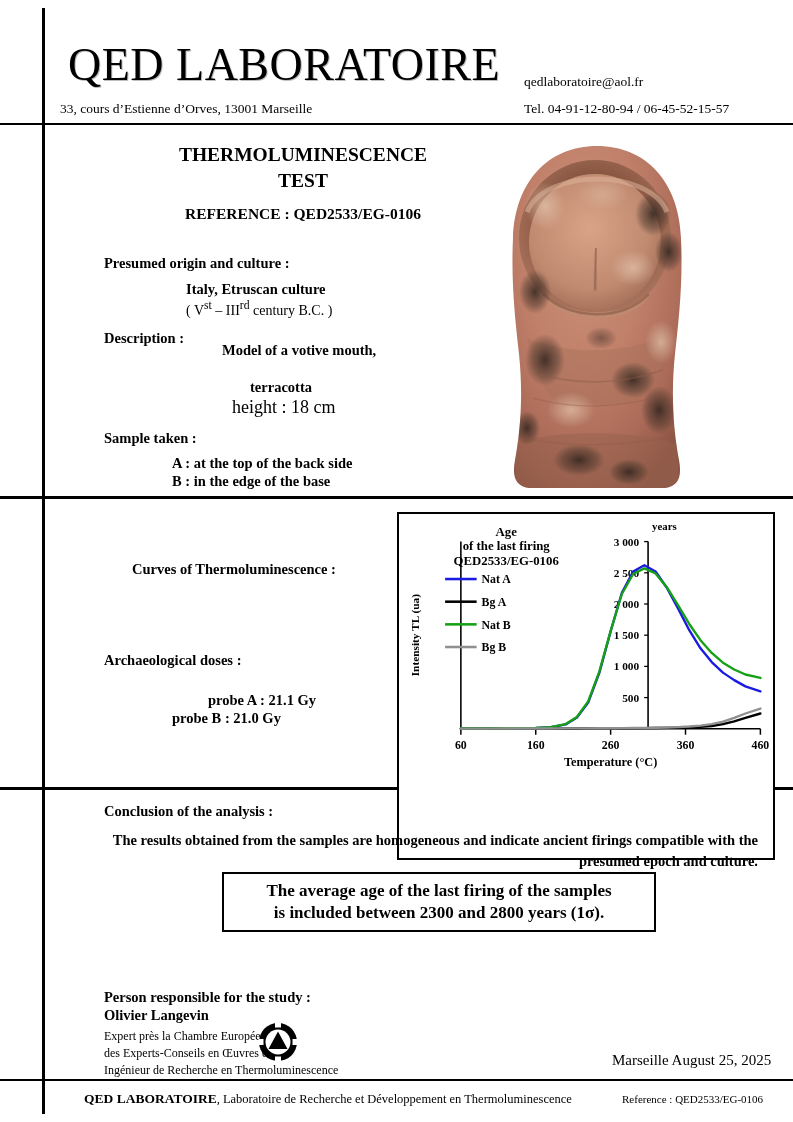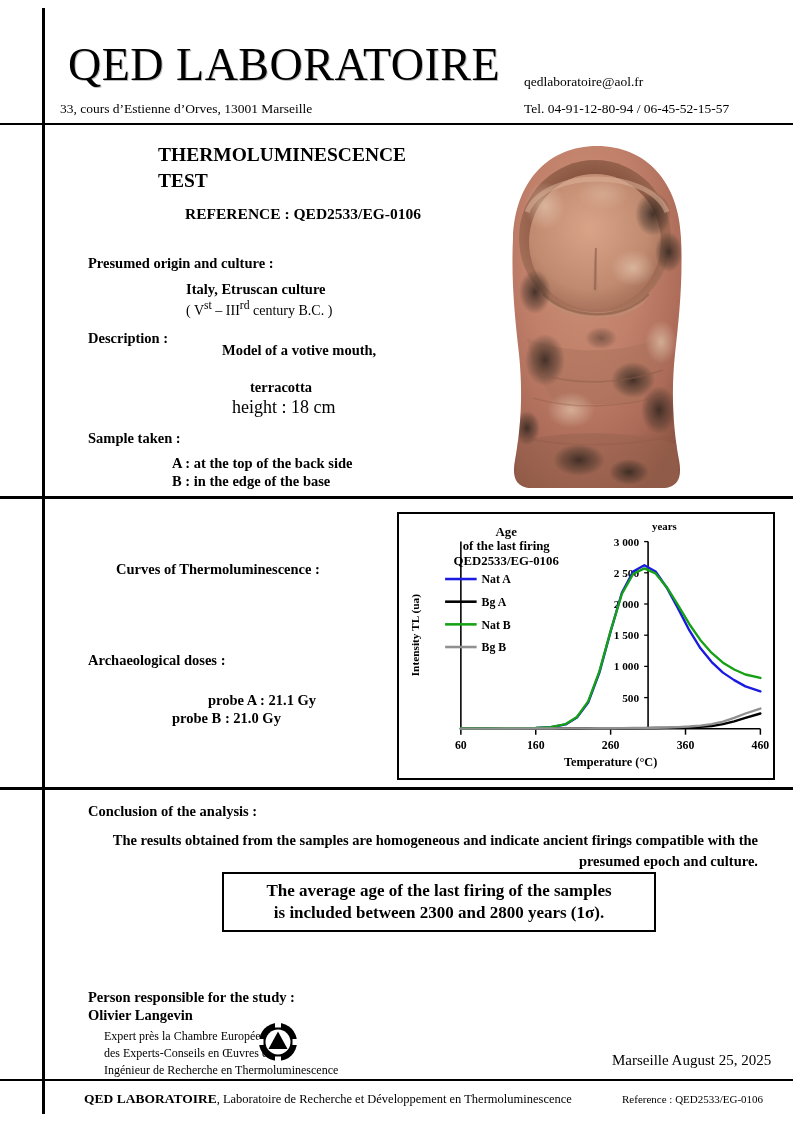--- a/index.html
+++ b/index.html
@@ -65,39 +65,41 @@
     font-size: 13.5px;
     white-space: nowrap;
   }
 
   
   .doc-title {
     position: absolute;
     left: 158px;
     top: 142px;
     width: 290px;
+    text-align: center;
     font-size: 19.5px;
     font-weight: bold;
     line-height: 1.33;
   }
   .doc-reference {
     position: absolute;
     left: 158px;
     top: 205px;
     width: 290px;
     text-align: center;
     font-size: 15.5px;
     font-weight: bold;
   }
 
   .field-label {
     position: absolute;
     font-size: 14.5px;
     font-weight: bold;
     white-space: nowrap;
+    margin-left: 16px;
   }
   .field-value {
     position: absolute;
     font-size: 14.5px;
     font-weight: bold;
     white-space: nowrap;
   }
 
   #origin-label { left: 88px; top: 255px; }
   #origin-value { left: 186px; top: 281px; }
@@ -125,21 +127,21 @@
   #curves-label { left: 116px; top: 561px; }
   #doses-label   { left: 88px; top: 652px; }
   #dose-a { left: 172px; top: 692px; margin-left: 36px; }
   #dose-b { left: 172px; top: 710px; }
 
   .chart-box {
     position: absolute;
     left: 397px;
     top: 512px;
     width: 378px;
-    height: 268px;
+    height: 348px;
     border: 2px solid #000;
     background: #fff;
     box-sizing: border-box;
   }
 
   
   #conclusion-label { left: 88px; top: 803px; }
   .conclusion-text {
     position: absolute;
     left: 88px;

